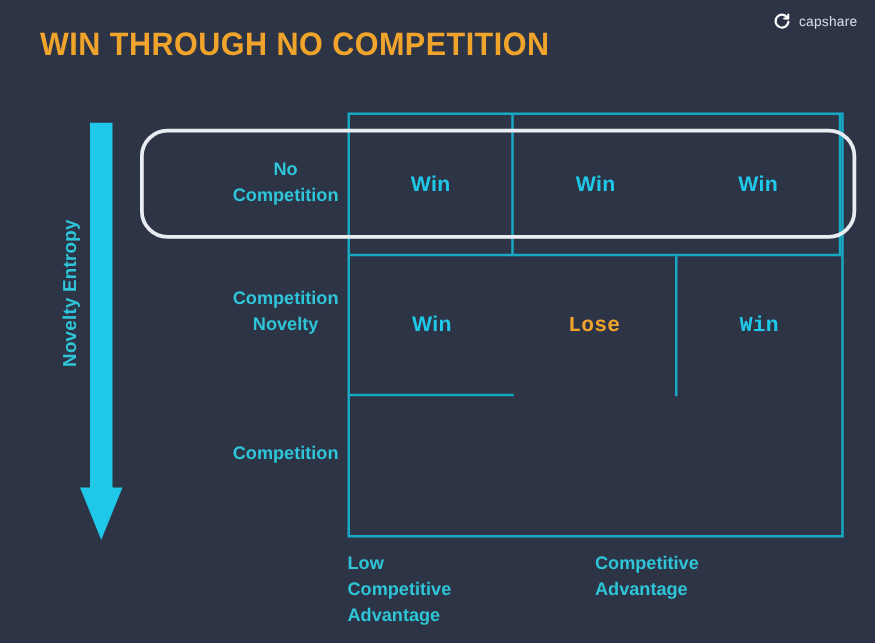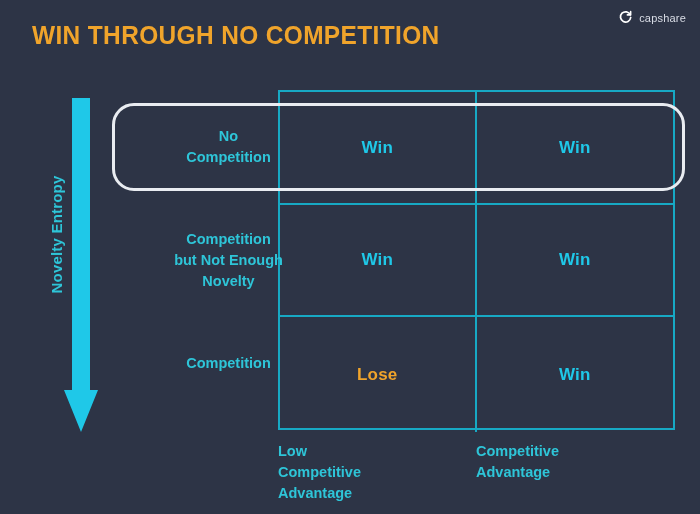--- a/index.html
+++ b/index.html
@@ -85,39 +85,39 @@
   }
 
   
   #matrix {
     position: absolute;
     left: 278px;
     top: 90px;
     width: 397px;
     height: 340px;
     display: grid;
-    grid-template-columns: 1fr 1fr;
+    grid-template-columns: 1fr 1fr 1fr;
     grid-template-rows: 113px 112px 115px;
     border: 2px solid #17a9c4;
     box-sizing: border-box;
   }
   .cell {
     display: flex;
     align-items: center;
     justify-content: center;
     box-sizing: border-box;
     border-right: 2px solid #17a9c4;
     border-bottom: 2px solid #17a9c4;
     font-size: 17px;
     font-weight: bold;
     color: #1fc8e8;
     letter-spacing: 0.2px;
   }
   .cell.col-last { border-right: none; }
-  .cell.row-last { border-bottom: none; }
+  .cell.row-last { border-bottom: none; font-family: Liberation Mono, monospace; }
   .cell.lose { color: #f0a42b; }
 
   
   .row-label {
     position: absolute;
     left: 112px;
     width: 163px;
     text-align: center;
     color: #2ec5d8;
     font-size: 14.5px;
@@ -190,21 +190,20 @@
     <div class="cell lose row-last">Lose</div>
     <div class="cell col-last row-last">Win</div>
   </div>
 
   <div class="row-label" id="row-label-0">
     <div>No</div>
     <div>Competition</div>
   </div>
   <div class="row-label" id="row-label-1">
     <div>Competition</div>
-    <div>but Not Enough</div>
     <div>Novelty</div>
   </div>
   <div class="row-label" id="row-label-2">
     <div>Competition</div>
   </div>
 
   <div class="col-label" id="col-label-0">
     <div>Low</div>
     <div>Competitive</div>
     <div>Advantage</div>

